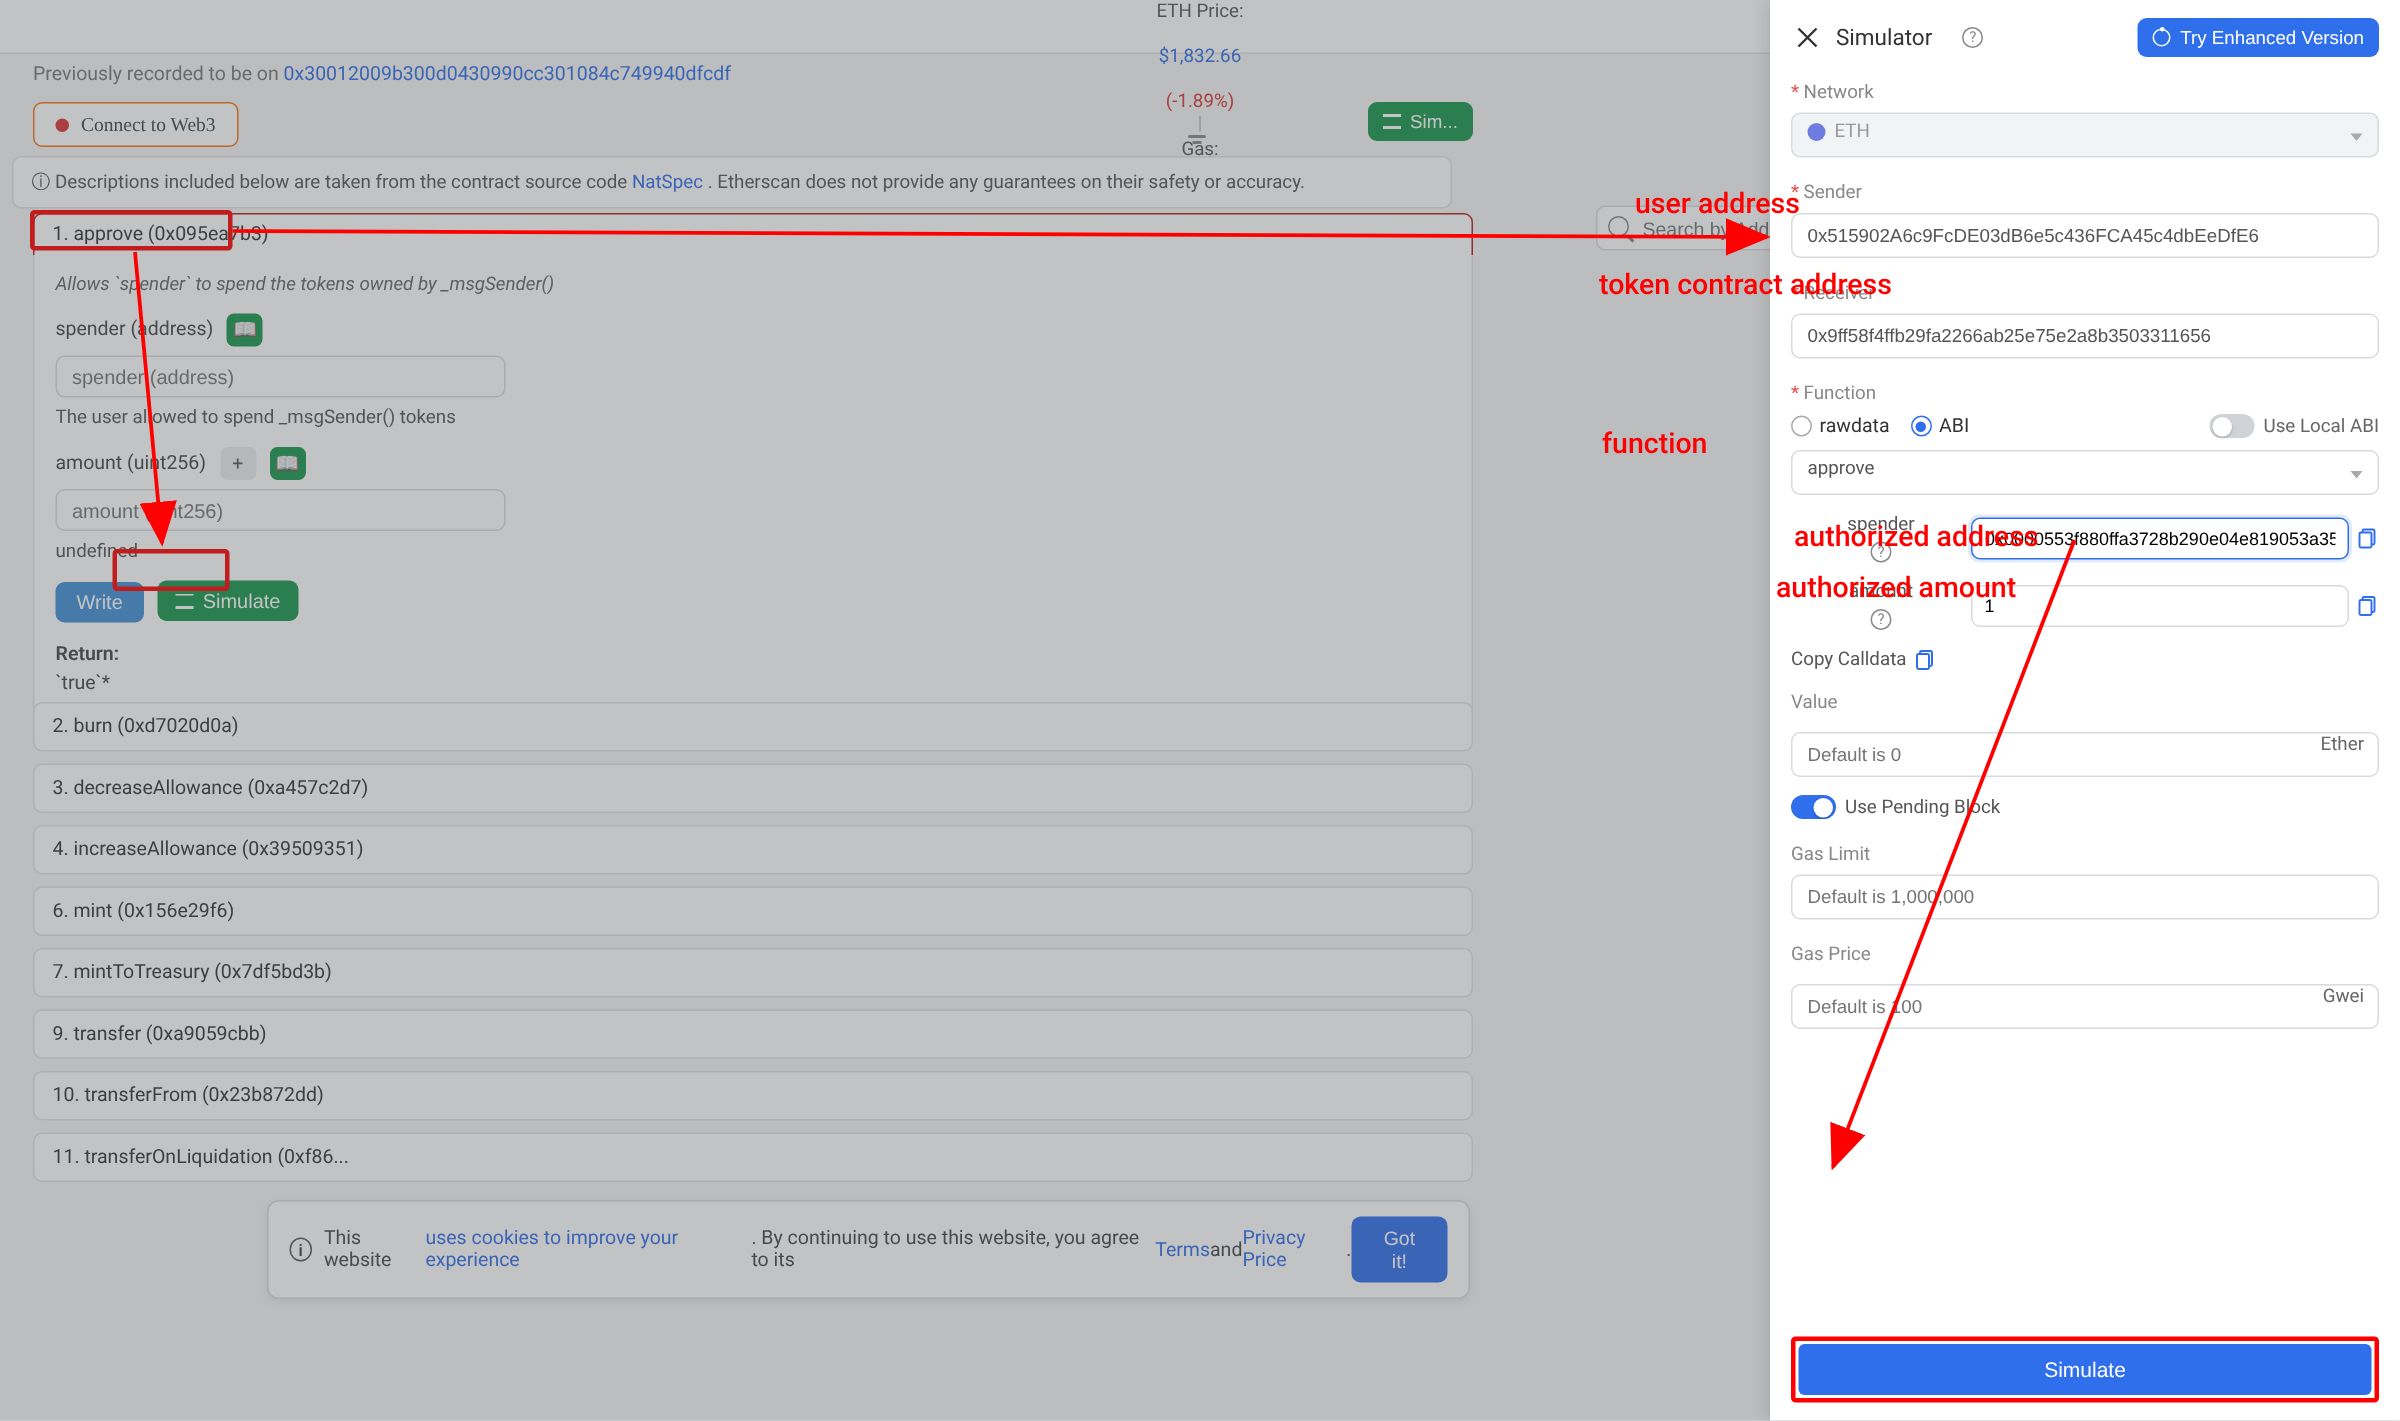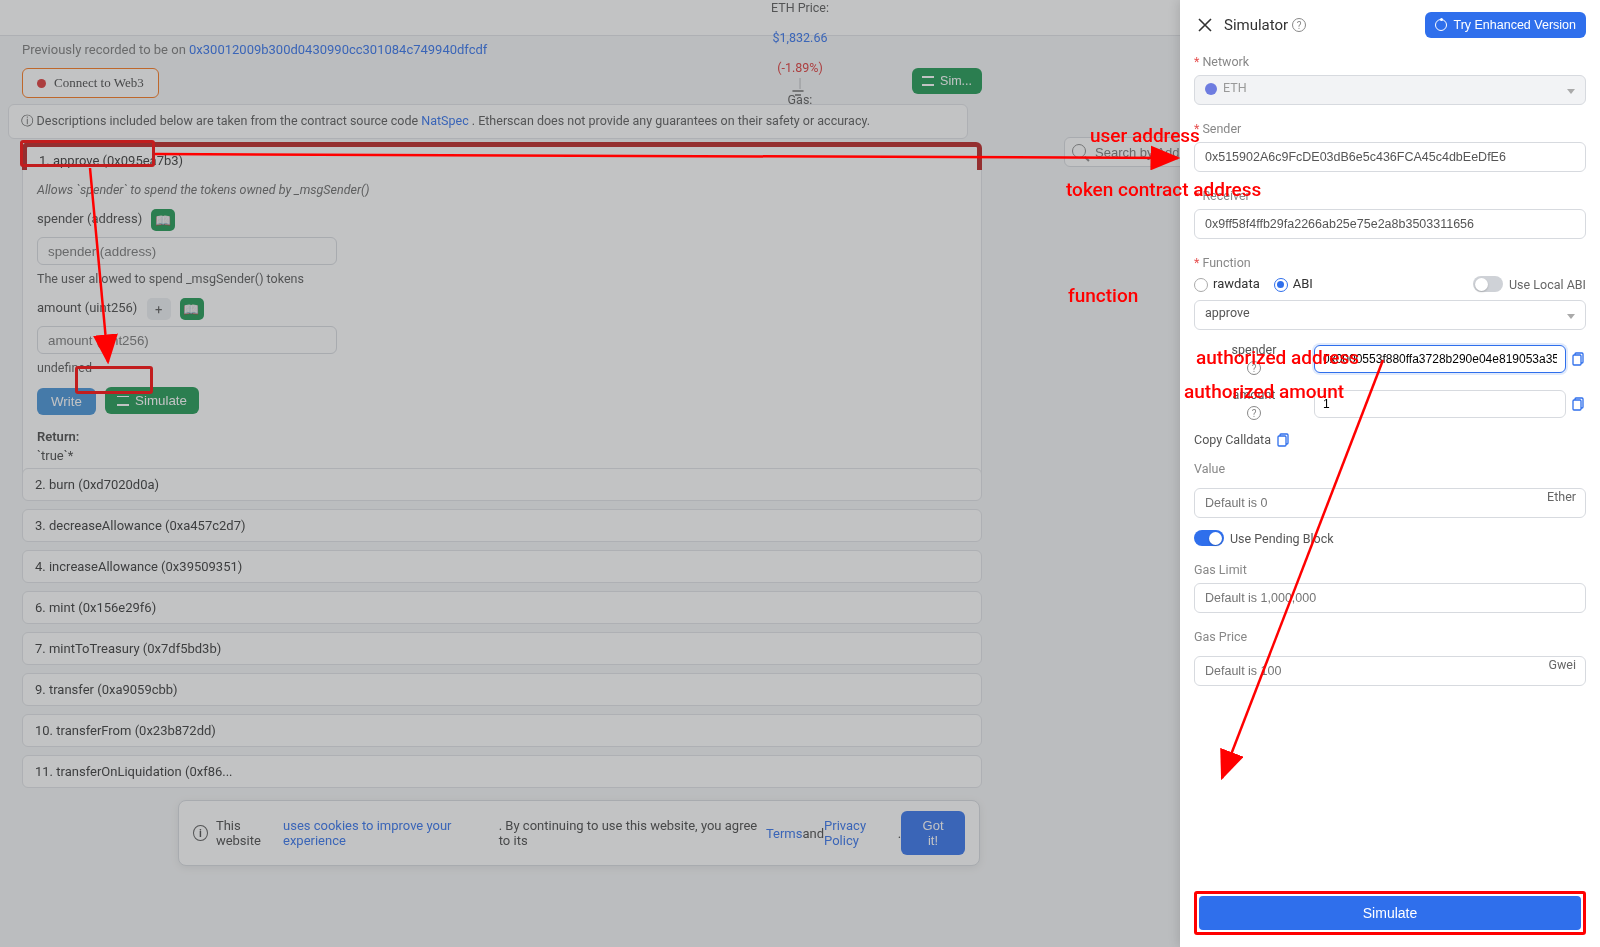--- a/index.html
+++ b/index.html
@@ -21,21 +21,21 @@
   .linkrow .faded { color:#777; }
 
   .connect-row { position: absolute; left: 22px; top: 68px; width: 960px; }
   .connect-pill { display:inline-flex; align-items:center; background:#fff; border:1px solid #f97316; border-radius:6px; padding:6px 14px; font-size:13px; color:#444;font-family:Liberation Serif, serif; }
   .dot-red { width:9px; height:9px; border-radius:50%; background:#d33; margin-right:8px; }
   .sim-top-btn { position:absolute; right:0; top:0; background:#17964d; color:#fff; border:none; border-radius:6px; padding:6px 10px; font-size:12.5px; display:flex; align-items:center; gap:6px; }
 
   .infobar { position: absolute; left: 8px; top: 104px; width: 960px; background:#fff; border:1px solid #e0e2e6; border-radius:6px; padding:8px 12px; font-size:12.5px; color:#555; }
 
   
-  .approve-header { position:absolute; left:22px; top:142px; width:960px; background:#fff; border:5px solid #b91c1c; border-radius:6px 6px 0 0; padding:6px 12px; font-size:13px; }
+  .approve-header { position:absolute; left:22px; top:142px; width:960px; background:#fff; border:1px solid #b91c1c; border-radius:6px 6px 0 0; padding:6px 12px; font-size:13px; }
   .red-box1 { position:absolute; left:20px; top:140px; width:135px; height:27px; border:3px solid #f00; border-radius:3px; pointer-events:none; }
 
   .approve-body { position:absolute; left:22px; top:170px; width:960px; background:#fff; border:1px solid #e0e2e6; border-top:none; border-radius:0 0 6px 6px; padding:12px 14px 14px; font-size:13px; color:#444; }
   .approve-body .hint { font-style:italic; color:#666; font-size:12.5px; }
   .approve-body .row { margin-top:12px; }
   .ico-btn { display:inline-flex; align-items:center; justify-content:center; width:24px; height:22px; border-radius:5px; background:#17964d; color:#fff; margin-left:6px; vertical-align:middle; }
   .ico-btn.plus { background:#eceef1; color:#555; }
   .field { display:inline-block; width:300px; height:28px; border:1px solid #d7dadf; border-radius:6px; padding:4px 10px; color:#888; margin-top:6px; background:#fff; }
   .write-btn { background:#3f8fd6; color:#fff; border:none; border-radius:6px; padding:6px 14px; }
   .sim-btn2 { background:#17964d; color:#fff; border:none; border-radius:6px; padding:6px 12px; margin-left:6px; display:inline-flex; align-items:center; gap:6px; }
@@ -50,21 +50,21 @@
   .cookie .info-ic { width:16px; height:16px; border:1.5px solid #555; border-radius:50%; display:inline-flex; align-items:center; justify-content:center; font-size:11px; font-weight:600; margin-right:8px; }
   .cookie button { margin-left:auto; background:#2f6fec; color:#fff; border:none; border-radius:6px; padding:7px 16px; font-size:13px; }
 
   
   .dim { position:absolute; left:0; top:0; width:100%; height:100%; background:rgba(80,82,86,.35); pointer-events:none; }
 
   
   .panel { position:absolute; right:0; top:0; width:420px; height:100%; background:#fff; box-shadow:-2px 0 10px rgba(0,0,0,.12); padding:12px 14px; display:flex; flex-direction:column; }
   .panel-hd { display:flex; align-items:center; }
   .x-btn { width:22px; height:22px; display:flex; align-items:center; justify-content:center; margin-right:8px; cursor:pointer; }
-  .panel-title { font-size:15px; color:#333; display:flex; align-items:center; gap:4px;justify-content:flex-end; }
+  .panel-title { font-size:15px; color:#333; display:flex; align-items:center; gap:20px;justify-content:flex-end; }
   .help-ic { width:14px; height:14px; border:1px solid #888; border-radius:50%; display:inline-flex; align-items:center; justify-content:center; font-size:10px; color:#888; }
   .enh-btn { margin-left:auto; background:#2f6fec; color:#fff; border:none; border-radius:6px; padding:6px 10px; font-size:12.5px; display:flex; align-items:center; gap:6px; }
   .enh-btn .dash { width:12px; height:12px; border:1.5px solid #fff; border-radius:50%; position:relative; }
   .enh-btn .dash::after { content:""; position:absolute; left:3.5px; top:-2px; width:3px; height:3px; background:#fff; border-radius:50%; }
 
   .plabel { margin-top:16px; font-size:12.5px; color:#888; }
   .plabel .req { color:#e65050; margin-right:3px; }
   .ptxt { width:100%; height:30px; border:1px solid #d7dadf; border-radius:6px; padding:4px 10px; font-size:12.5px; color:#555; margin-top:6px; }
   .ptxt.disabled { background:#f2f3f5; color:#999; }
   .select-caret { position:relative; }
@@ -189,21 +189,21 @@
   <div class="fitem">11. transferOnLiquidation (0xf86...</div>
 </div>
 
 <div class="cookie">
   <span class="info-ic">i</span>
   <span>This website </span>
   <a>uses cookies to improve your experience</a>
   <span>. By continuing to use this website, you agree to its </span>
   <a>Terms</a>
   <span> and </span>
-  <a>Privacy Policy</a>
+  <a>Privacy Price</a>
   <span>.</span>
   <button>Got it!</button>
 </div>
 
 <div class="dim"></div>
 
 <div class="panel">
   <div class="panel-hd">
     <span class="x-btn">
       <svg width="14" height="14" viewBox="0 0 14 14">

